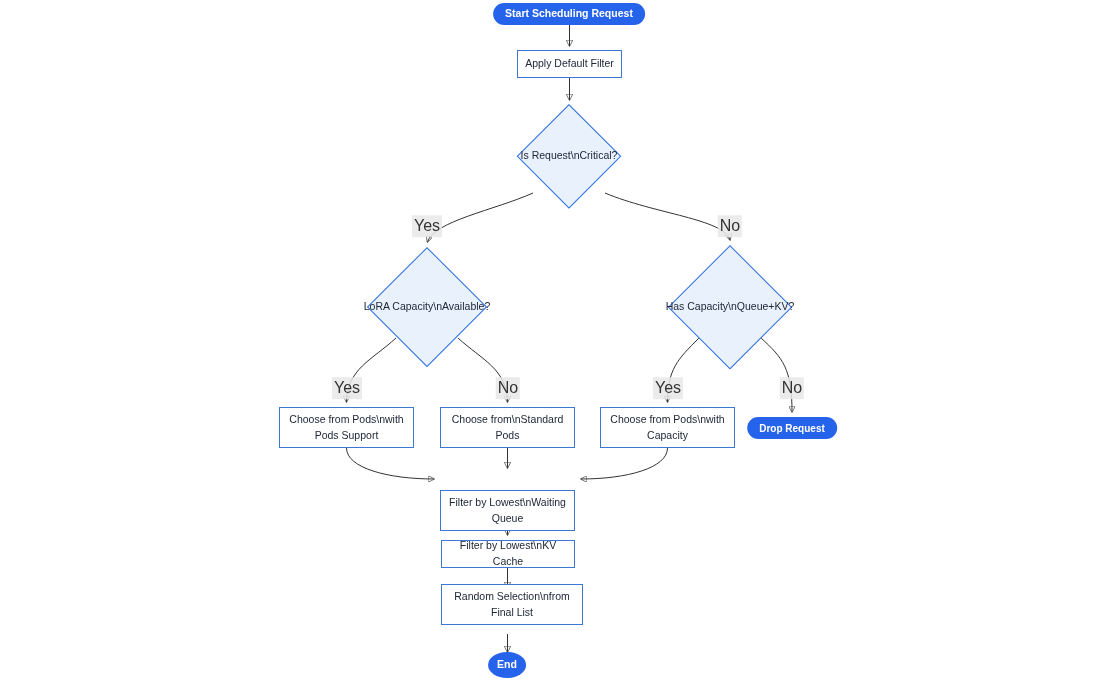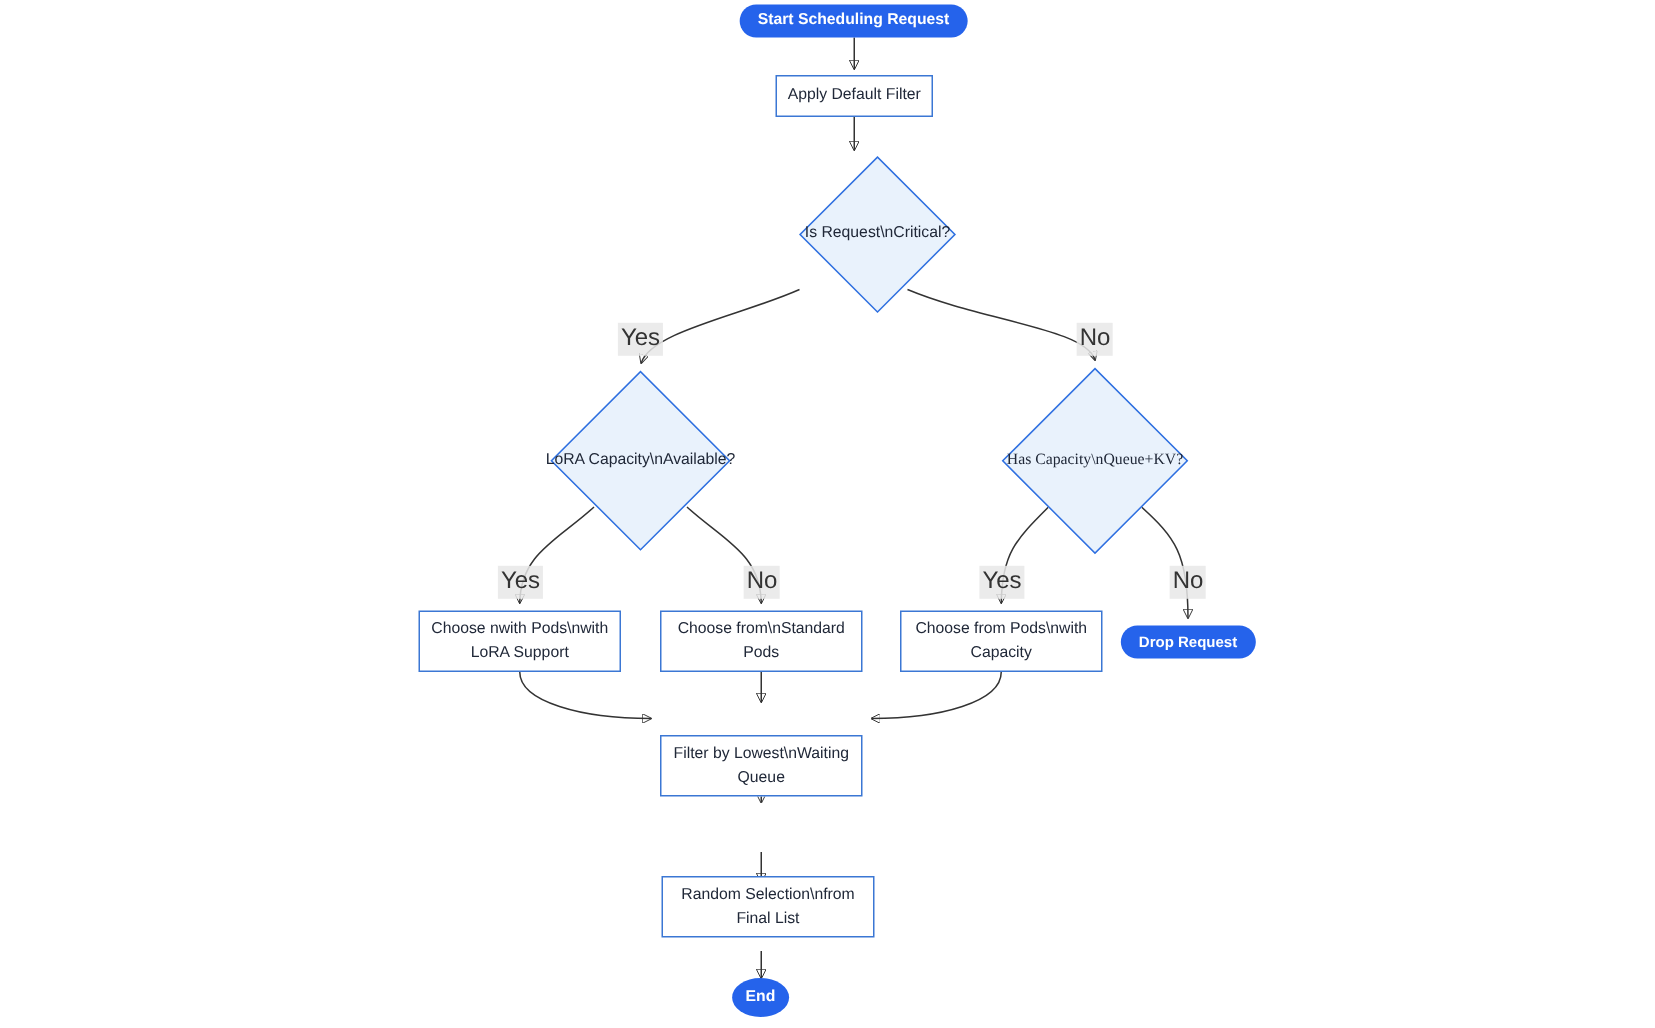--- a/index.html
+++ b/index.html
@@ -42,23 +42,23 @@
     white-space:nowrap;text-align:center;
   }
   .edge-label{
     position:absolute;transform:translate(-50%,-50%);
     background:rgba(232,232,232,0.85);color:#333;
     font-size:16px;padding:0 2px;line-height:1.35;
   }
   
   #n-start{left:569px;top:3px;transform:translateX(-50%);}
   #n-apply{left:517px;top:50px;width:105px;height:28px;}
-  #n-critical{left:517px;top:104px;width:104px;height:104px;margin-left:16px;}
+  #n-critical{left:517px;top:104px;width:104px;height:104px;}
   #n-lora{left:367px;top:247px;width:120px;height:120px;}
-  #n-capacity{left:668px;top:245px;width:124px;height:124px;font-family:Liberation Serif, serif;}
+  #n-capacity{left:668px;top:245px;width:124px;height:124px;}
   #n-choose-lora{left:279px;top:407px;width:135px;height:41px;}
   #n-choose-standard{left:440px;top:407px;width:135px;height:41px;}
   #n-choose-capacity{left:600px;top:407px;width:135px;height:41px;}
   #n-drop{left:792px;top:417px;transform:translateX(-50%);height:22px;font-size:10px;}
   #n-filter-wq{left:440px;top:490px;width:135px;height:41px;}
   #n-filter-kv{left:441px;top:540px;width:134px;height:28px;}
   #n-random{left:441px;top:584px;width:142px;height:41px;}
   #n-end{left:507px;top:652px;transform:translateX(-50%);height:26px;border-radius:50%;padding:0 9px;}
   #l-critical-yes{left:427px;top:226px;}
   #l-critical-no{left:730px;top:226px;}
@@ -111,39 +111,42 @@
     <div class="diamond-shape"></div>
     <div class="diamond-label">LoRA Capacity\nAvailable?</div>
   </div>
 
   <div class="node diamond-node" id="n-capacity">
     <div class="diamond-shape"></div>
     <div class="diamond-label">Has Capacity\nQueue+KV?</div>
   </div>
 
   <div class="node rect-node" id="n-choose-lora">
-    <span>Choose nwith Pods\nwith LoRA Support</span>
+    <span>Choose from Pods\nwith Pods Support</span>
   </div>
 
   <div class="node rect-node" id="n-choose-capacity">
     <span>Choose from Pods\nwith Capacity</span>
   </div>
 
   <div class="node rect-node" id="n-choose-standard">
     <span>Choose from\nStandard Pods</span>
   </div>
 
   <div class="node pill-node" id="n-drop">
     <span>Drop Request</span>
   </div>
 
   <div class="node rect-node" id="n-filter-wq">
     <span>Filter by Lowest\nWaiting Queue</span>
   </div>
 
+  <div class="node rect-node" id="n-filter-kv">
+    <span>Filter by Lowest\nKV Cache</span>
+  </div>
 
   <div class="node rect-node" id="n-random">
     <span>Random Selection\nfrom Final List</span>
   </div>
 
   <div class="node pill-node" id="n-end">
     <span>End</span>
   </div>
 
   <div class="edge-label" id="l-critical-yes">Yes</div>

